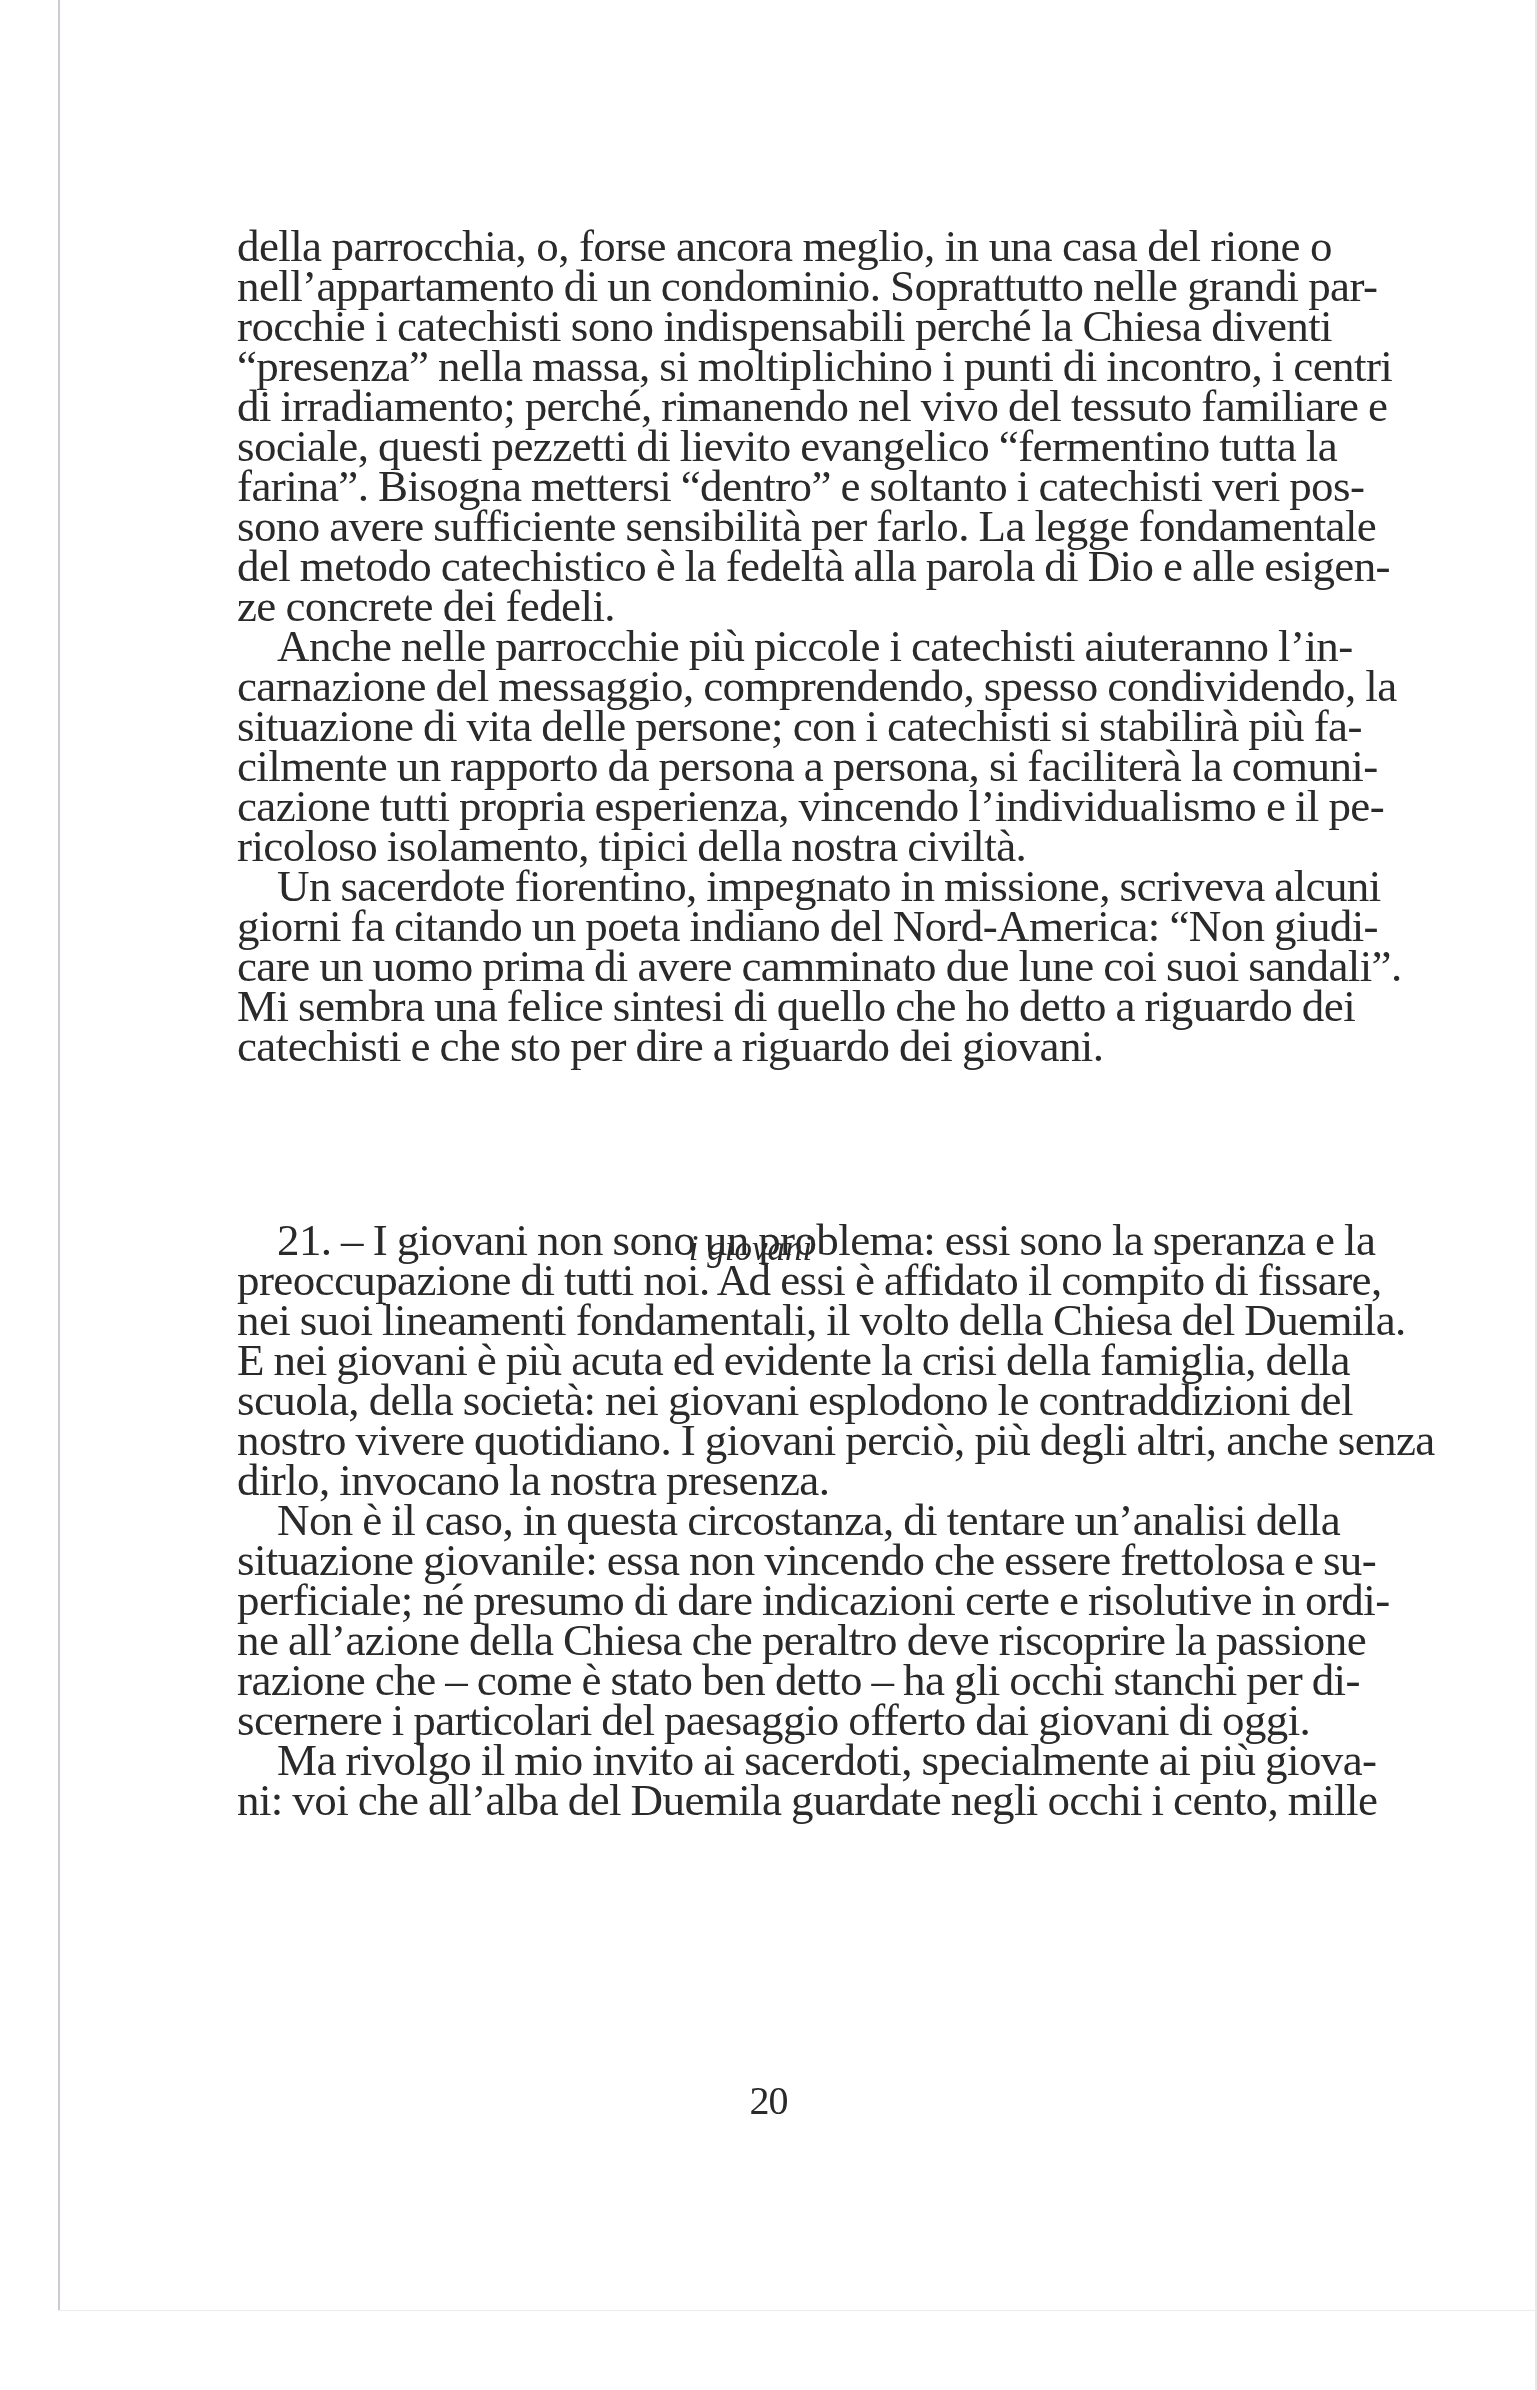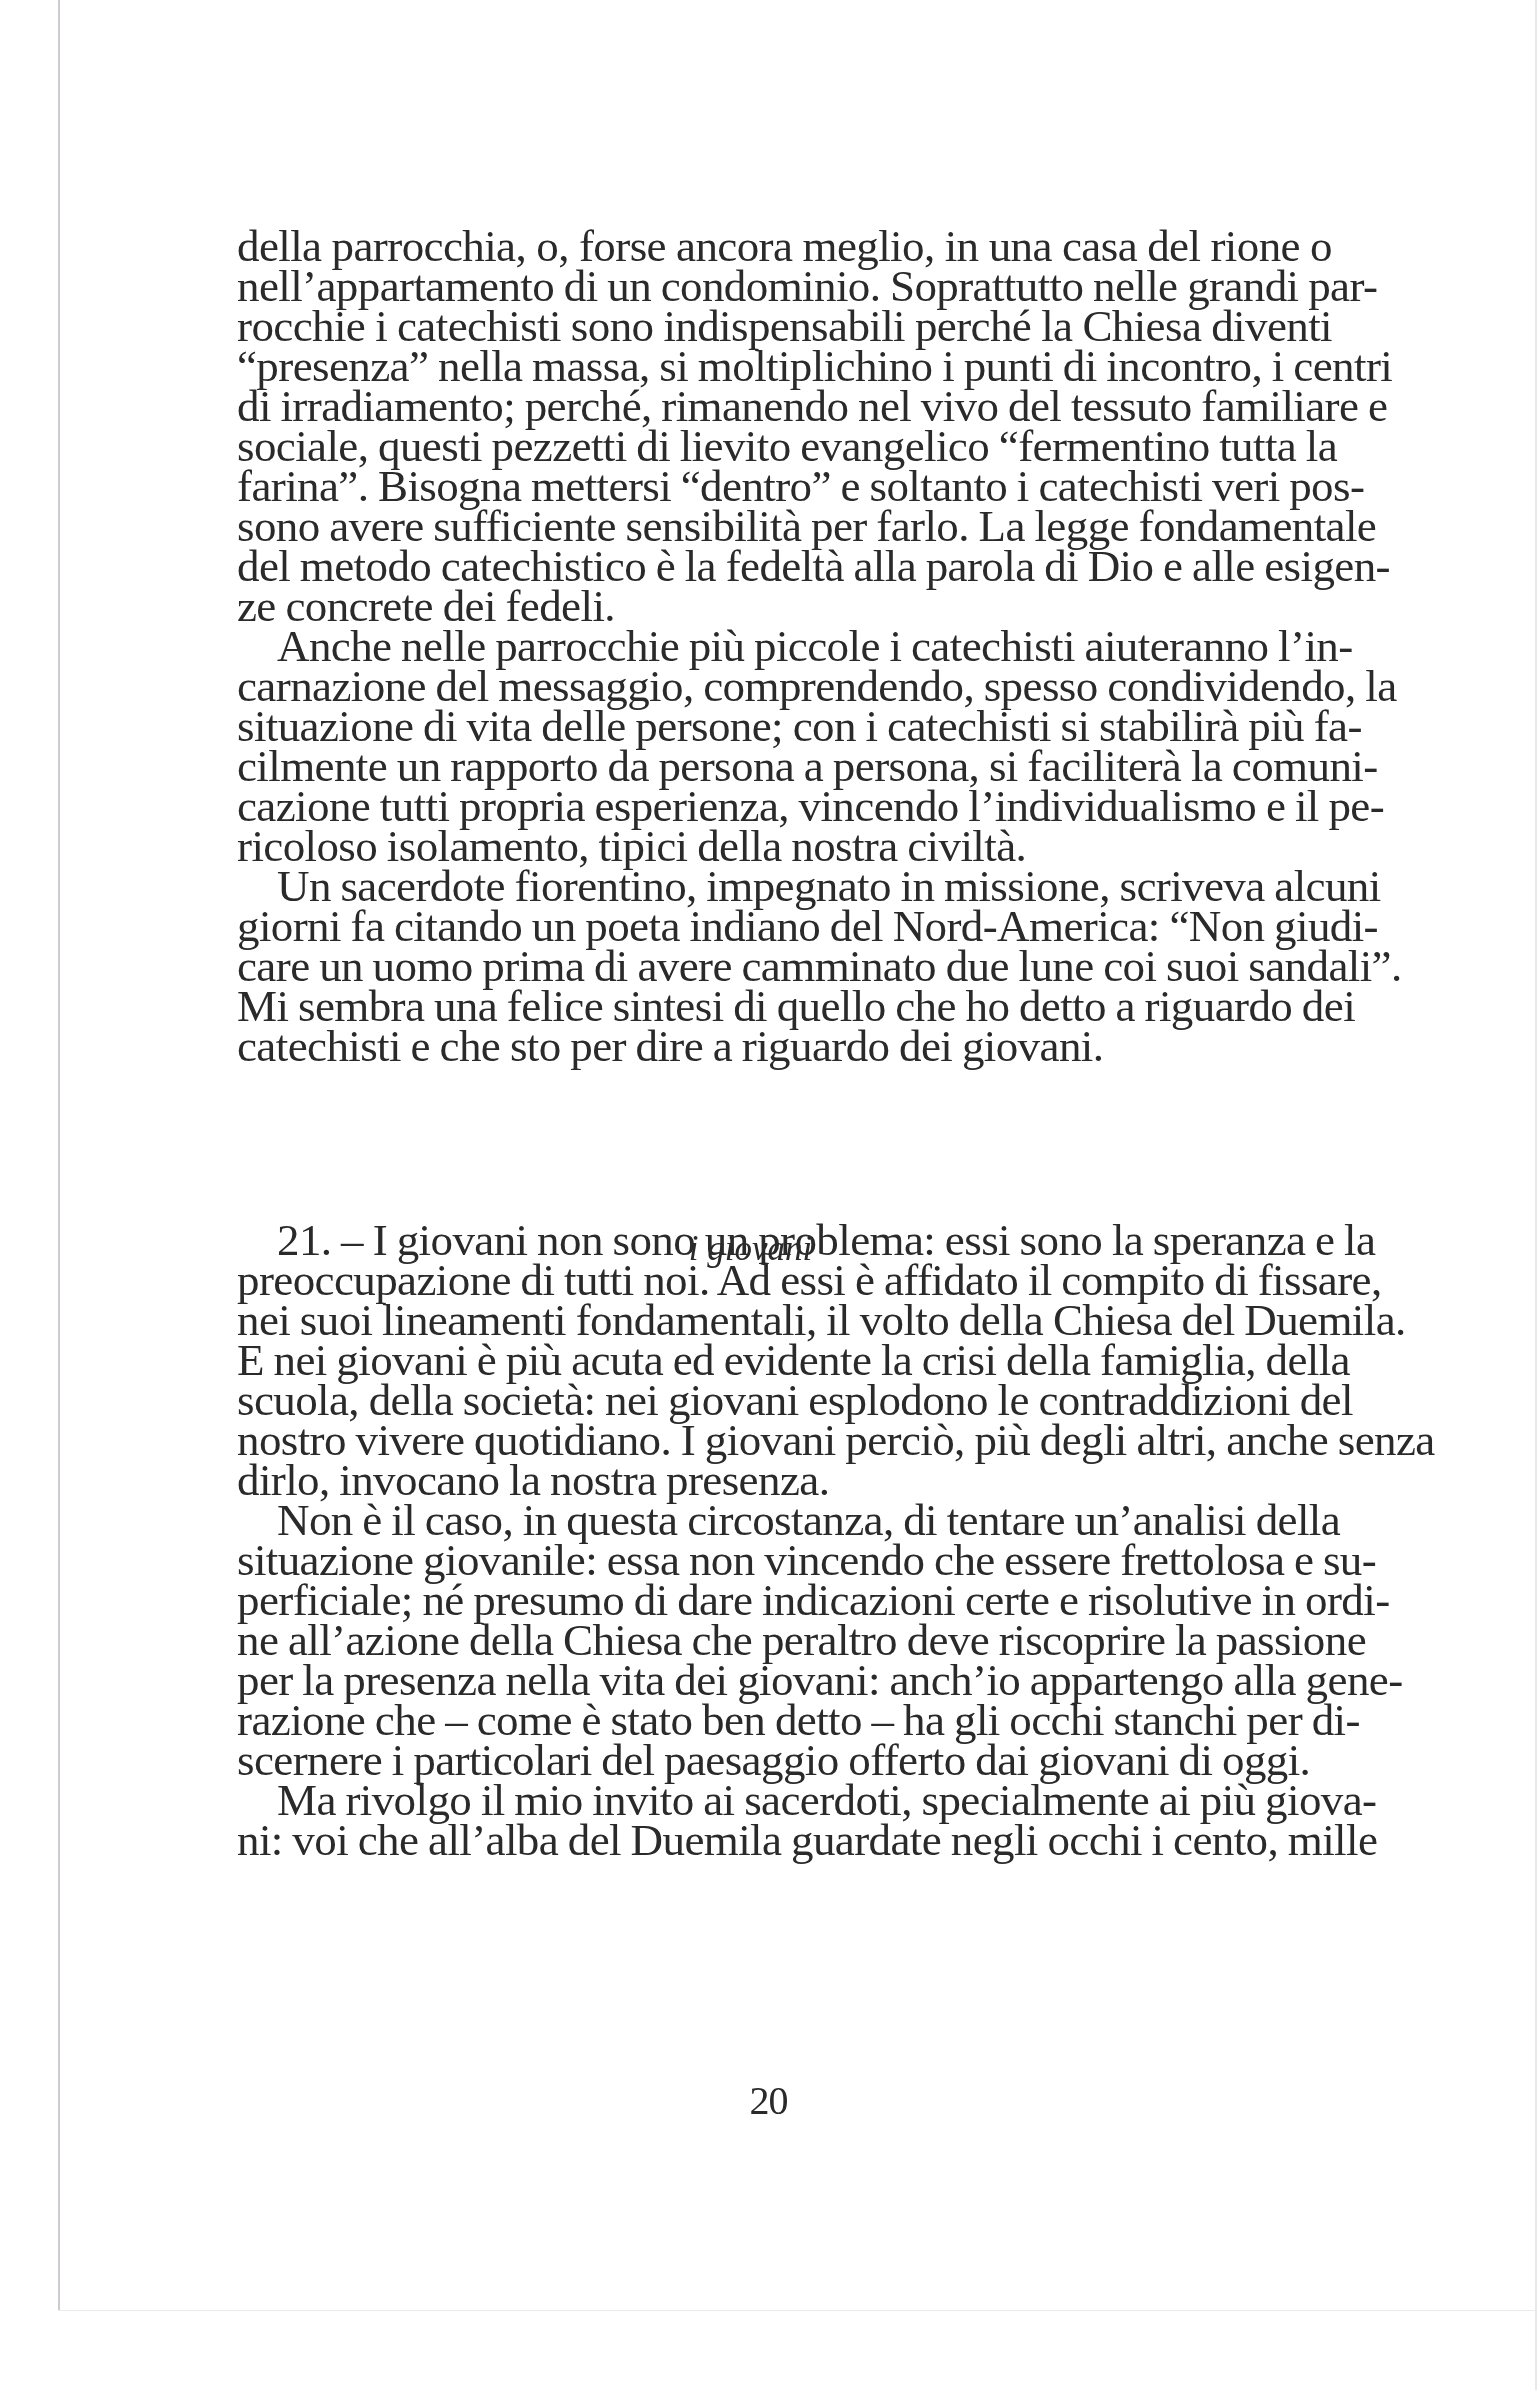--- a/index.html
+++ b/index.html
@@ -137,21 +137,20 @@
       <span class="line">E nei giovani è più acuta ed evidente la crisi della famiglia, della</span>
       <span class="line">scuola, della società: nei giovani esplodono le contraddizioni del</span>
       <span class="line">nostro vivere quotidiano. I giovani perciò, più degli altri, anche senza</span>
       <span class="line last">dirlo, invocano la nostra presenza.</span>
     </div>
     <div>
       <span class="line indent">Non è il caso, in questa circostanza, di tentare un’analisi della</span>
       <span class="line">situazione giovanile: essa non vincendo che essere frettolosa e su-</span>
       <span class="line">perficiale; né presumo di dare indicazioni certe e risolutive in ordi-</span>
       <span class="line">ne all’azione della Chiesa che peraltro deve riscoprire la passione</span>
-      <span class="line">per la presenza nella vita dei giovani: anch’io appartengo alla gene-</span>
       <span class="line">razione che – come è stato ben detto – ha gli occhi stanchi per di-</span>
       <span class="line last">scernere i particolari del paesaggio offerto dai giovani di oggi.</span>
     </div>
     <div>
       <span class="line indent">Ma rivolgo il mio invito ai sacerdoti, specialmente ai più giova-</span>
       <span class="line">ni: voi che all’alba del Duemila guardate negli occhi i cento, mille</span>
     </div>
   </div>
 
 <div class="page-number">20</div>

